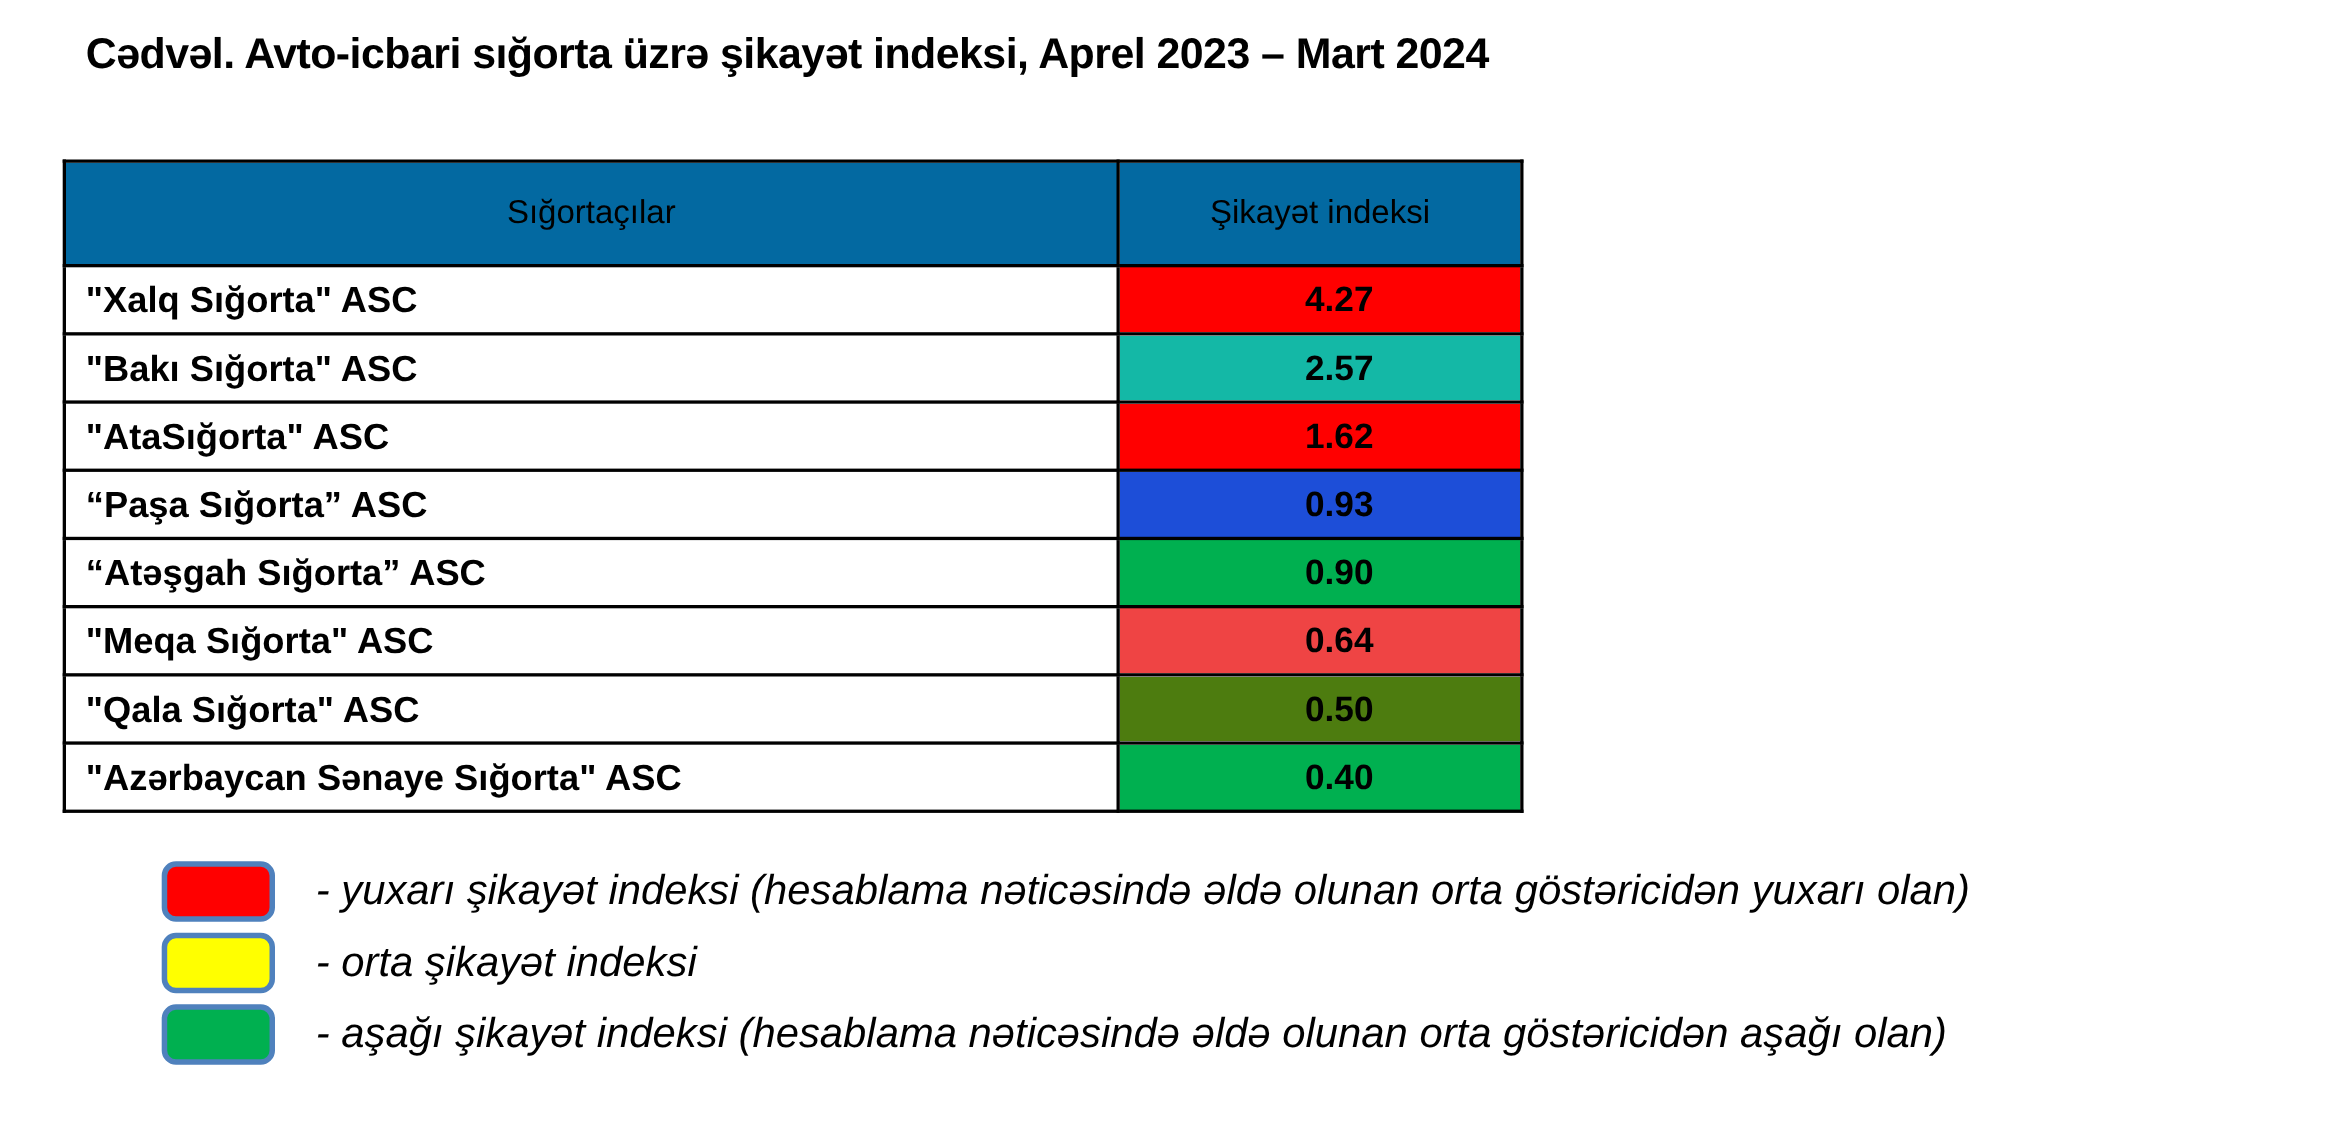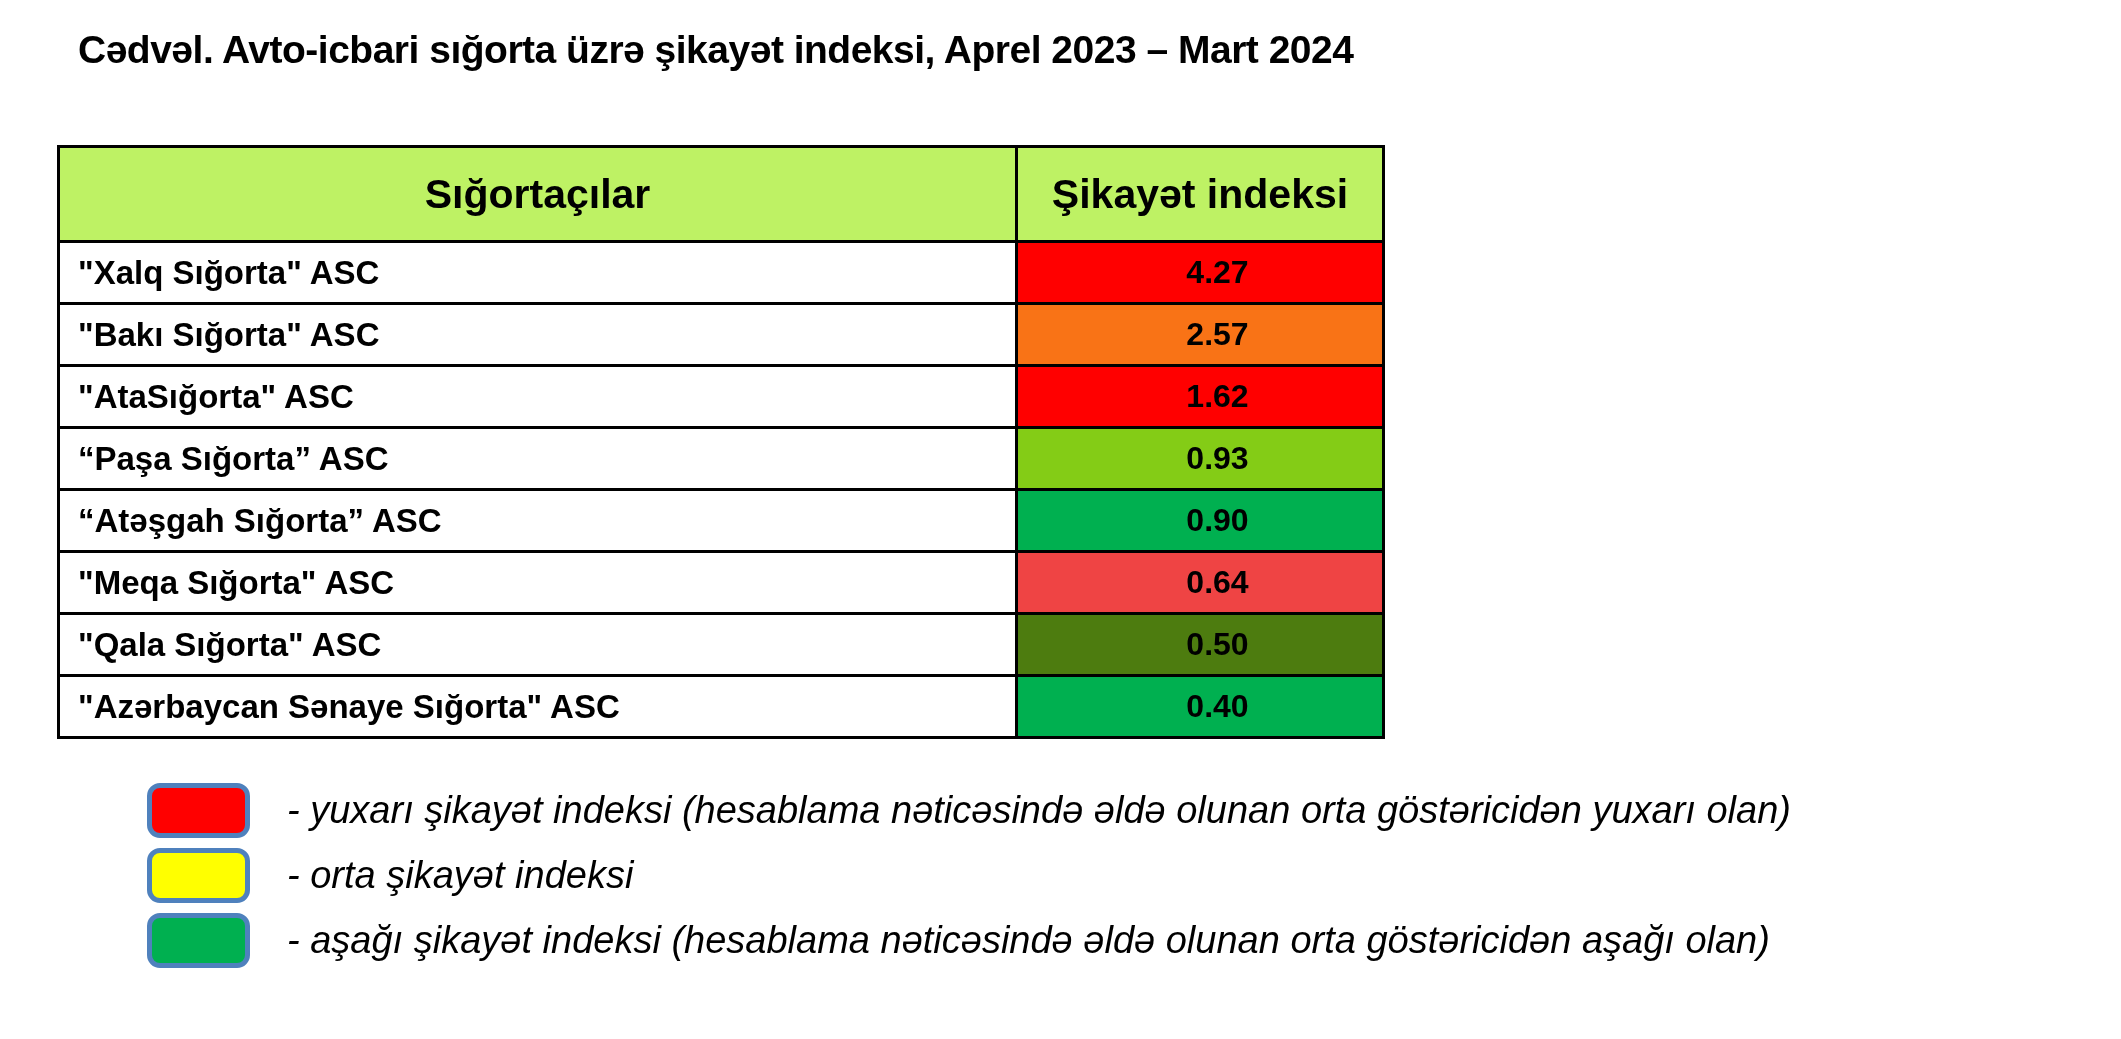--- a/index.html
+++ b/index.html
@@ -28,25 +28,25 @@
     table-layout: fixed;
     width: 1325px;
   }
   .index-table th, .index-table td {
     border: 3px solid #000;
     overflow: hidden;
     white-space: nowrap;
   }
   .index-table th {
     height: 95px;
-    font-size: 41px;
-    font-weight: bold;
+    font-size: 30px;
+    font-weight: normal;
     text-align: center;
     vertical-align: middle;
-    background: #bef264;
+    background: #0369a1;
   }
   .index-table td { height: 62px; vertical-align: middle; padding-left: 35px; }
   .col-insurer { width: 958px; }
   .col-index  { width: 367px; }
   td.insurer {
     font-size: 33px;
     font-weight: bold;
     text-align: left;
     padding-left: 18px;
     background: #fff;
@@ -100,29 +100,29 @@
         <th>Şikayət indeksi</th>
       </tr>
     </thead>
     <tbody>
       <tr>
         <td class="insurer">"Xalq Sığorta" ASC</td>
         <td class="value" style="background: rgb(255, 0, 0);">4.27</td>
       </tr>
       <tr>
         <td class="insurer">"Bakı Sığorta" ASC</td>
-        <td class="value" style="background: #f97316;">2.57</td>
+        <td class="value" style="background: #14b8a6;">2.57</td>
       </tr>
       <tr>
         <td class="insurer">"AtaSığorta" ASC</td>
         <td class="value" style="background: rgb(255, 0, 0);">1.62</td>
       </tr>
       <tr>
         <td class="insurer">“Paşa Sığorta” ASC</td>
-        <td class="value" style="background: #84cc16;">0.93</td>
+        <td class="value" style="background: #1d4ed8;">0.93</td>
       </tr>
       <tr>
         <td class="insurer">“Atəşgah Sığorta” ASC</td>
         <td class="value" style="background: rgb(0, 176, 80); margin-left: 16px;">0.90</td>
       </tr>
       <tr>
         <td class="insurer">"Meqa Sığorta" ASC</td>
         <td class="value" style="background: #ef4444;">0.64</td>
       </tr>
       <tr>

